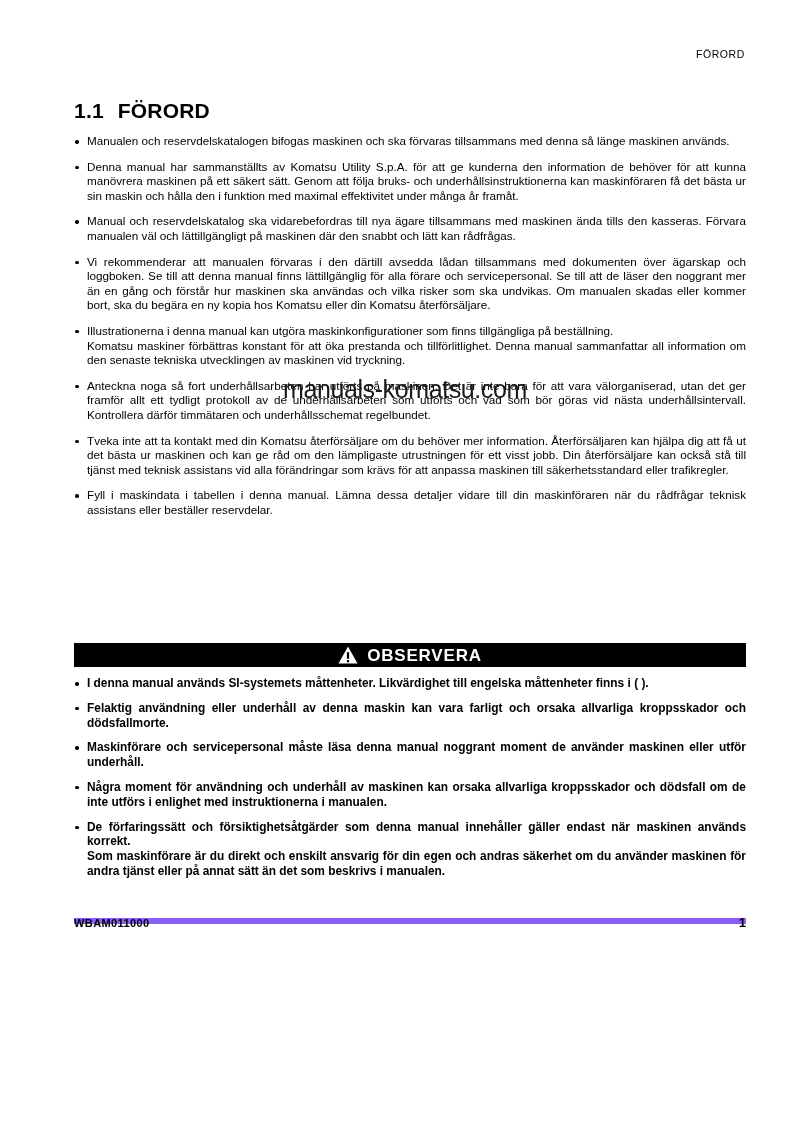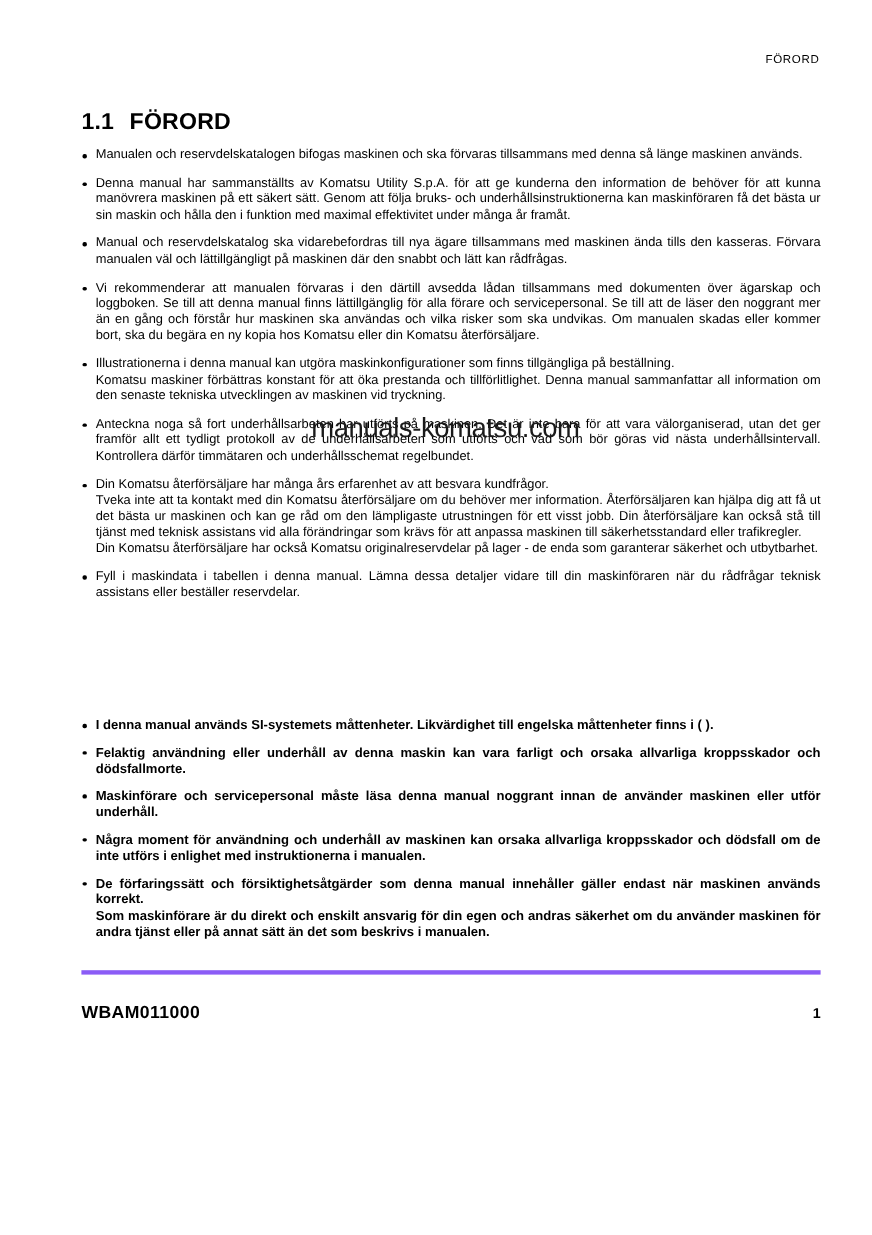--- a/index.html
+++ b/index.html
@@ -116,22 +116,22 @@
   .notice-title {
     color: #ffffff;
     font-size: 17px;
     font-weight: bold;
     letter-spacing: 0.8px;
     line-height: 1;
   }
   ul.notice-list {
     list-style: none;
     margin: 0;
-    padding: 9px 0 7px 0;
-    border-bottom: 4px solid #8b5cf6;
+    padding: 9px 0 19px 0;
+    border-bottom: 6px solid #8b5cf6;
   }
   ul.notice-list > li {
     position: relative;
     padding-left: 13px;
     margin: 0 0 10px 0;
     font-size: 11.9px;
     font-weight: bold;
     line-height: 14.8px;
     text-align: justify;
     text-justify: inter-word;
@@ -152,21 +152,21 @@
   .footer {
     position: absolute;
     left: 74px;
     right: 47px;
     bottom: 40px;
     display: flex;
     align-items: baseline;
     justify-content: space-between;
   }
   .footer-code {
-    font-size: 16px;
+    font-size: 11px;
     font-weight: bold;
     letter-spacing: 0.4px;
     text-align: center;
   }
   .footer-page {
     font-size: 13px;
     font-weight: bold;
   }
 </style>
 </head>
@@ -195,42 +195,50 @@
           <span class="para">Vi rekommenderar att manualen förvaras i den därtill avsedda lådan tillsammans med dokumenten över ägarskap och loggboken. Se till att denna manual finns lättillgänglig för alla förare och servicepersonal. Se till att de läser den noggrant mer än en gång och förstår hur maskinen ska användas och vilka risker som ska undvikas. Om manualen skadas eller kommer bort, ska du begära en ny kopia hos Komatsu eller din Komatsu återförsäljare.</span>
         </li>
         <li>
           <span class="para">Illustrationerna i denna manual kan utgöra maskinkonfigurationer som finns tillgängliga på beställning.</span>
           <span class="para">Komatsu maskiner förbättras konstant för att öka prestanda och tillförlitlighet. Denna manual sammanfattar all information om den senaste tekniska utvecklingen av maskinen vid tryckning.</span>
         </li>
         <li>
           <span class="para">Anteckna noga så fort underhållsarbeten har utförts på maskinen. Det är inte bara för att vara välorganiserad, utan det ger framför allt ett tydligt protokoll av de underhållsarbeten som utförts och vad som bör göras vid nästa underhållsintervall. Kontrollera därför timmätaren och underhållsschemat regelbundet.</span>
         </li>
         <li>
-          <span class="para">Din Komatsu återförsäljare har många års erfarenhet av att besvara kundfrågor.</span>
           <span class="para">Tveka inte att ta kontakt med din Komatsu återförsäljare om du behöver mer information. Återförsäljaren kan hjälpa dig att få ut det bästa ur maskinen och kan ge råd om den lämpligaste utrustningen för ett visst jobb. Din återförsäljare kan också stå till tjänst med teknisk assistans vid alla förändringar som krävs för att anpassa maskinen till säkerhetsstandard eller trafikregler.</span>
-          <span class="para">Din Komatsu återförsäljare har också Komatsu originalreservdelar på lager - de enda som garanterar säkerhet och utbytbarhet.</span>
         </li>
         <li>
           <span class="para">Fyll i maskindata i tabellen i denna manual. Lämna dessa detaljer vidare till din maskinföraren när du rådfrågar teknisk assistans eller beställer reservdelar.</span>
         </li>
       </ul>
   </div>
 
   <div class="watermark">manuals-komatsu.com</div>
 
   <div class="notice">
+    <div class="notice-bar">
+      <span class="warn-icon">
+        <svg viewBox="0 0 20 18" width="20" height="18" aria-hidden="true">
+          <polygon points="10,0.5 19.5,17.5 0.5,17.5" fill="#ffffff"></polygon>
+          <rect x="8.9" y="6.2" width="2.2" height="6.6" fill="#000000"></rect>
+          <rect x="8.9" y="14.1" width="2.2" height="2.2" fill="#000000"></rect>
+        </svg>
+      </span>
+      <span class="notice-title">OBSERVERA</span>
+    </div>
     <ul class="notice-list">
         <li>
           <span class="para">I denna manual används SI-systemets måttenheter. Likvärdighet till engelska måttenheter finns i ( ).</span>
         </li>
         <li>
           <span class="para">Felaktig användning eller underhåll av denna maskin kan vara farligt och orsaka allvarliga kroppsskador och dödsfallmorte.</span>
         </li>
         <li>
-          <span class="para">Maskinförare och servicepersonal måste läsa denna manual noggrant innan de använder maskinen eller utför underhåll.</span>
+          <span class="para">Maskinförare och servicepersonal måste läsa denna manual noggrant moment de använder maskinen eller utför underhåll.</span>
         </li>
         <li>
           <span class="para">Några moment för användning och underhåll av maskinen kan orsaka allvarliga kroppsskador och dödsfall om de inte utförs i enlighet med instruktionerna i manualen.</span>
         </li>
         <li>
           <span class="para">De förfaringssätt och försiktighetsåtgärder som denna manual innehåller gäller endast när maskinen används korrekt.</span>
           <span class="para">Som maskinförare är du direkt och enskilt ansvarig för din egen och andras säkerhet om du använder maskinen för andra tjänst eller på annat sätt än det som beskrivs i manualen.</span>
         </li>
       </ul>
   </div>

